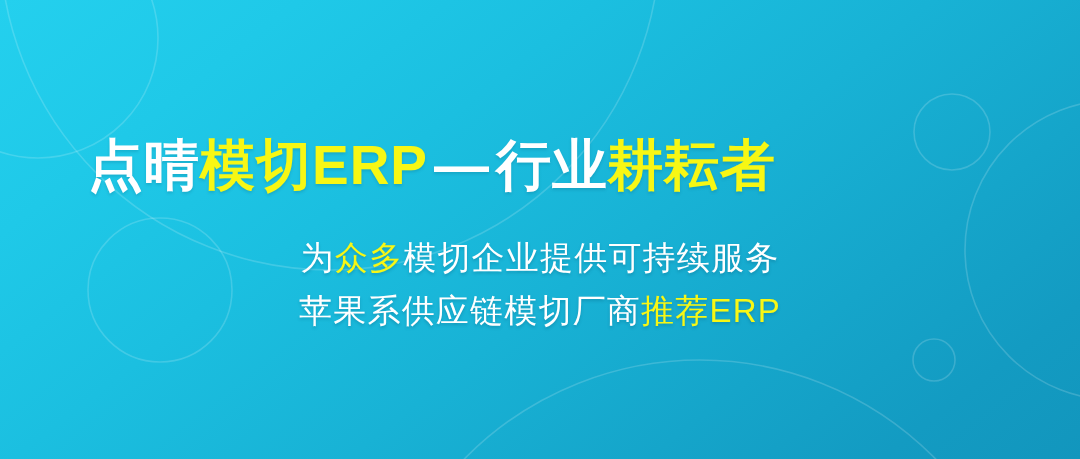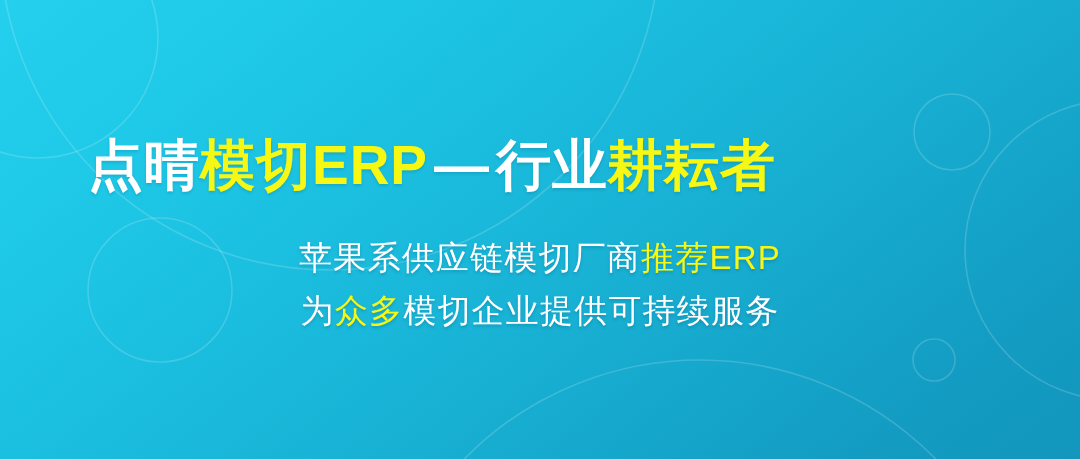--- a/index.html
+++ b/index.html
@@ -116,18 +116,18 @@
       <circle cx="330" cy="-60" r="330"></circle>
       <circle cx="1115" cy="250" r="150"></circle>
     </g>
   </svg>
 
   <div class="title-wrap">
     <h1 class="title"><span>点晴</span><span class="hl">模切ERP</span><span class="dash">—</span><span>行业</span><span class="hl">耕耘者</span></h1>
   </div>
 
   <div class="sub-wrap">
+    <span class="subline"><span>为</span><span class="hl">众多</span><span>模切企业提供可持续服务</span></span>
     <span class="subline"><span>苹果系供应链模切厂商</span><span class="hl">推荐ERP</span></span>
-    <span class="subline"><span>为</span><span class="hl">众多</span><span>模切企业提供可持续服务</span></span>
   </div>
 
 
 </div>
 
 </body></html>

